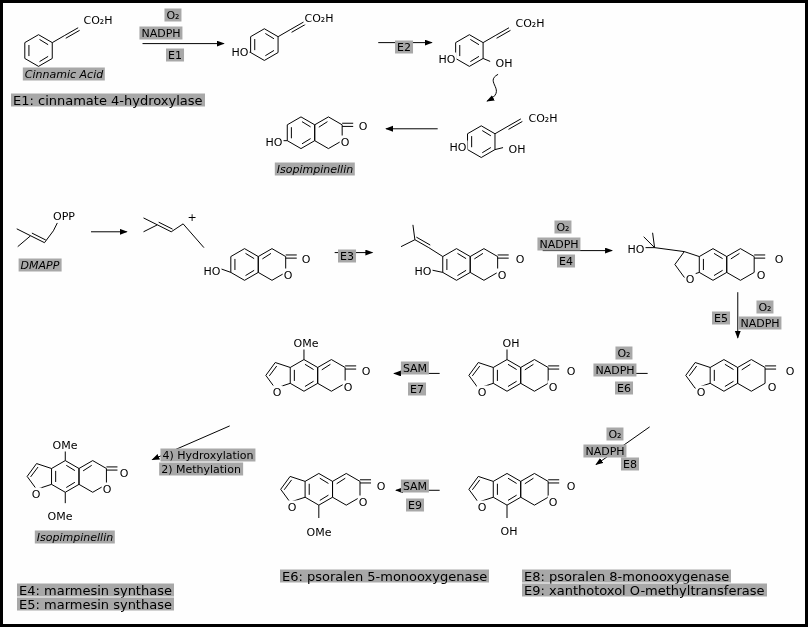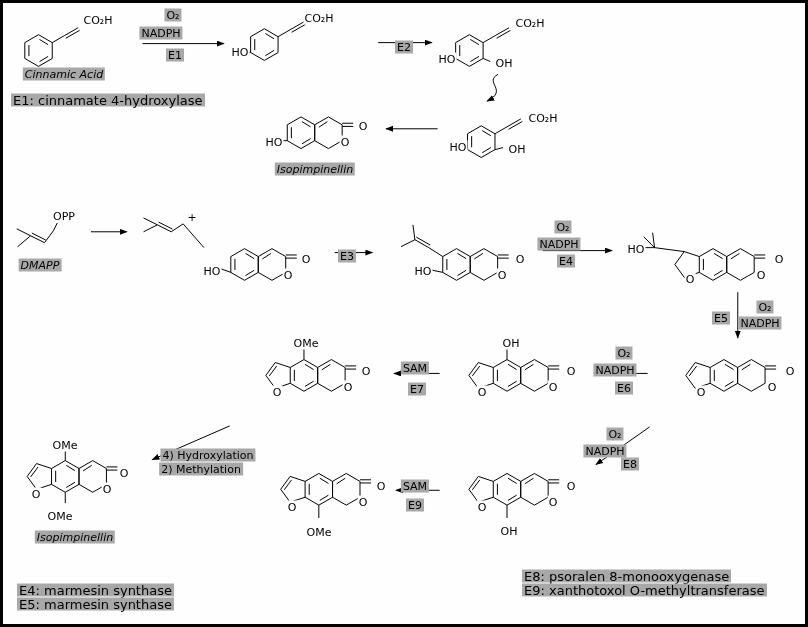--- a/index.html
+++ b/index.html
@@ -209,16 +209,17 @@
   <span class="t hl" style="left:198px;top:466px">2) Methylation</span>
 
   <span class="t hl name" style="left:61px;top:71px">Cinnamic Acid</span>
   <span class="t hl name" style="left:312px;top:166px">Isopimpinellin</span>
   <span class="t hl name" style="left:37px;top:262px">DMAPP</span>
   <span class="t hl name" style="left:72px;top:534px">Isopimpinellin</span>
 
   <span class="lg hl" style="left:8px;top:97px">E1: cinnamate 4-hydroxylase</span>
   <span class="lg hl" style="left:14px;top:587px">E4: marmesin synthase</span>
   <span class="lg hl" style="left:14px;top:601px">E5: marmesin synthase</span>
+  <span class="lg hl" style="left:277px;top:573px">E6: psoralen 5-monooxygenase</span>
   <span class="lg hl" style="left:519px;top:573px">E8: psoralen 8-monooxygenase</span>
   <span class="lg hl" style="left:519px;top:587px">E9: xanthotoxol O-methyltransferase</span>
 
 </div>
 
 </body></html>

